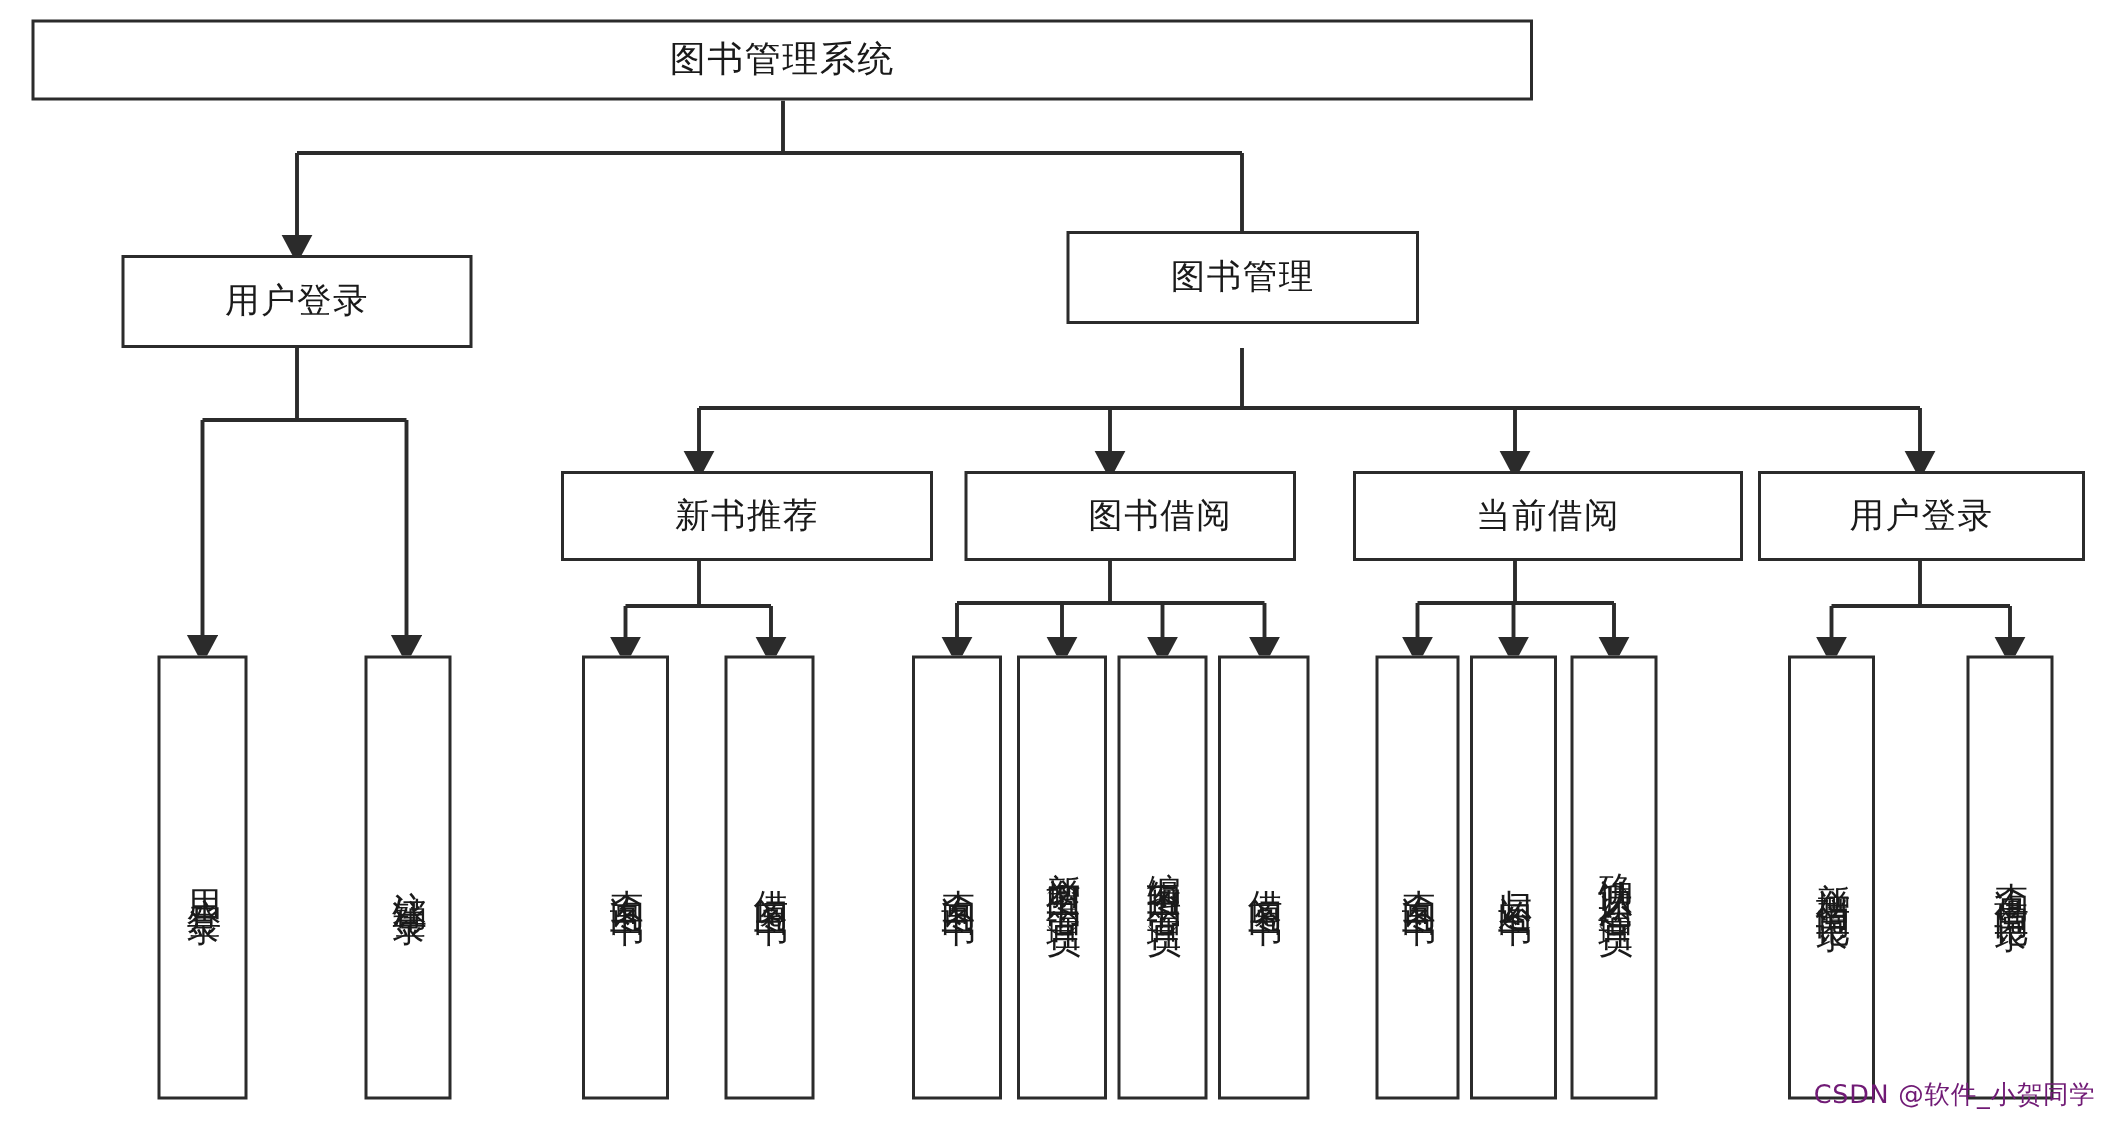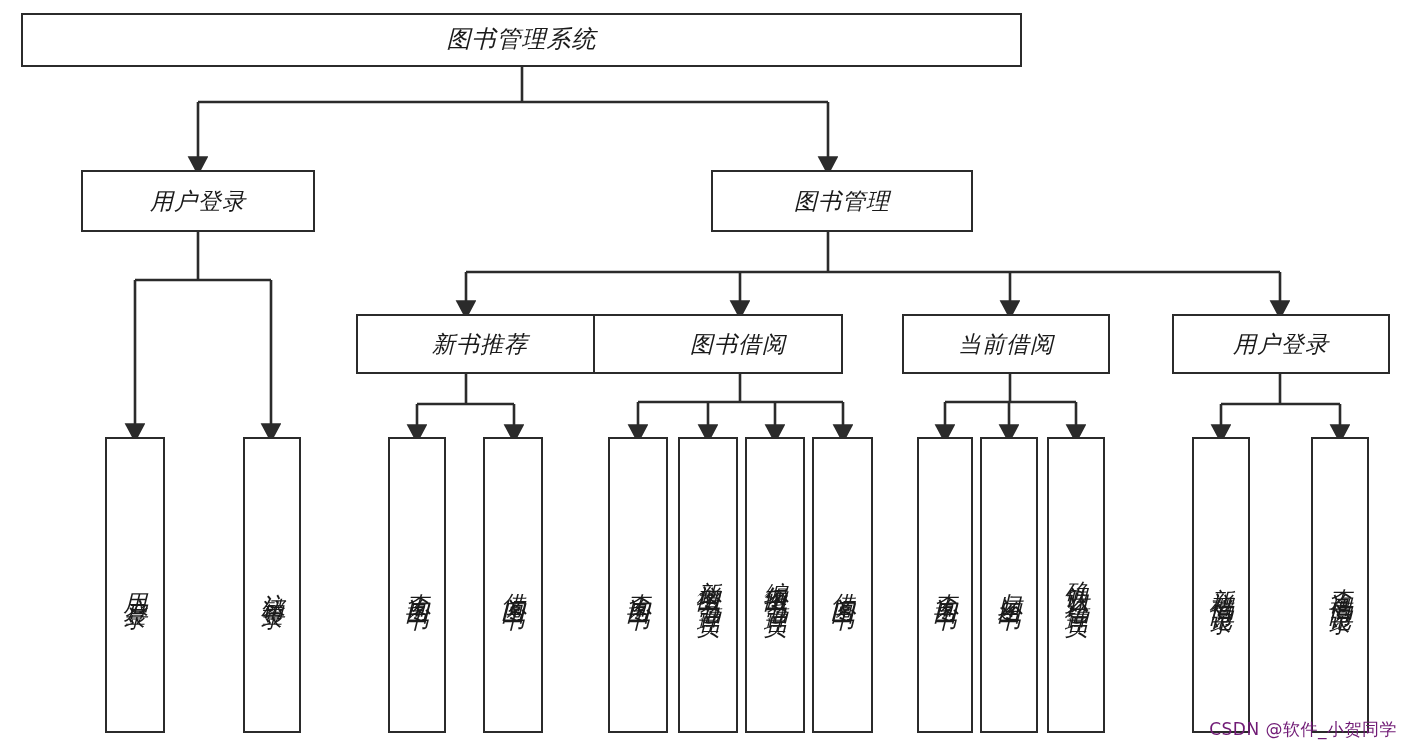--- a/index.html
+++ b/index.html
@@ -28,21 +28,20 @@
   .node {
     position: absolute;
     box-sizing: border-box;
     border: 2px solid #2b2b2b;
     background: #ffffff;
     display: flex;
     align-items: center;
     justify-content: center;
     color: #1a1a1a;
     z-index: 2;
-    font-style: italic;
   }
   .node-label {
     display: block;
     line-height: 1.15;
     white-space: nowrap;
   }
   
   .node.h .node-label {
     font-size: 23px;
     letter-spacing: 1px;
@@ -132,31 +131,31 @@
     </g>
   </svg>
 
   <div class="node h root" style="left: 21px; top: 13px; width: 1001px; height: 54px;">
     <span class="node-label">图书管理系统</span>
   </div>
 
   <div class="node h" style="left: 81px; top: 170px; width: 234px; height: 62px;">
     <span class="node-label">用户登录</span>
   </div>
-  <div class="node h" style="left: 711px; top: 170px; width: 262px; height: 62px;">
+  <div class="node h" style="left: 711px; top: 154px; width: 235px; height: 62px;">
     <span class="node-label">图书管理</span>
   </div>
 
-  <div class="node h" style="left: 356px; top: 314px; width: 248px; height: 60px;">
+  <div class="node h" style="left: 374px; top: 314px; width: 248px; height: 60px;">
     <span class="node-label">新书推荐</span>
   </div>
-  <div class="node h" style="left: 593px; top: 314px; width: 250px; height: 60px; padding-left: 40px;">
+  <div class="node h" style="left: 643px; top: 314px; width: 221px; height: 60px; padding-left: 40px;">
     <span class="node-label">图书借阅</span>
   </div>
-  <div class="node h" style="left: 902px; top: 314px; width: 208px; height: 60px;">
+  <div class="node h" style="left: 902px; top: 314px; width: 260px; height: 60px;">
     <span class="node-label">当前借阅</span>
   </div>
   <div class="node h" style="left: 1172px; top: 314px; width: 218px; height: 60px;">
     <span class="node-label">用户登录</span>
   </div>
 
   <div class="node v" style="left: 105px; top: 437px; width: 60px; height: 296px;">
     <span class="node-label">用户登录</span>
   </div>
   <div class="node v" style="left: 243px; top: 437px; width: 58px; height: 296px;">

